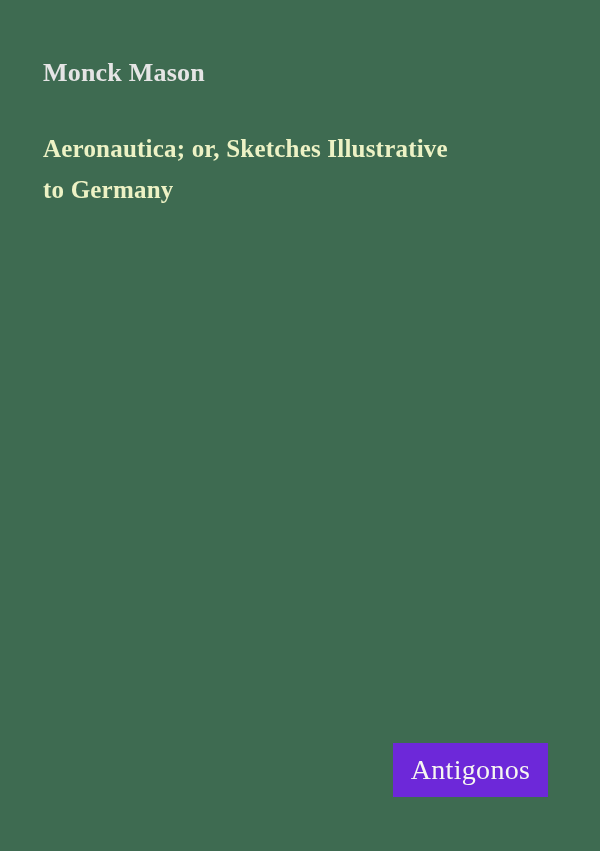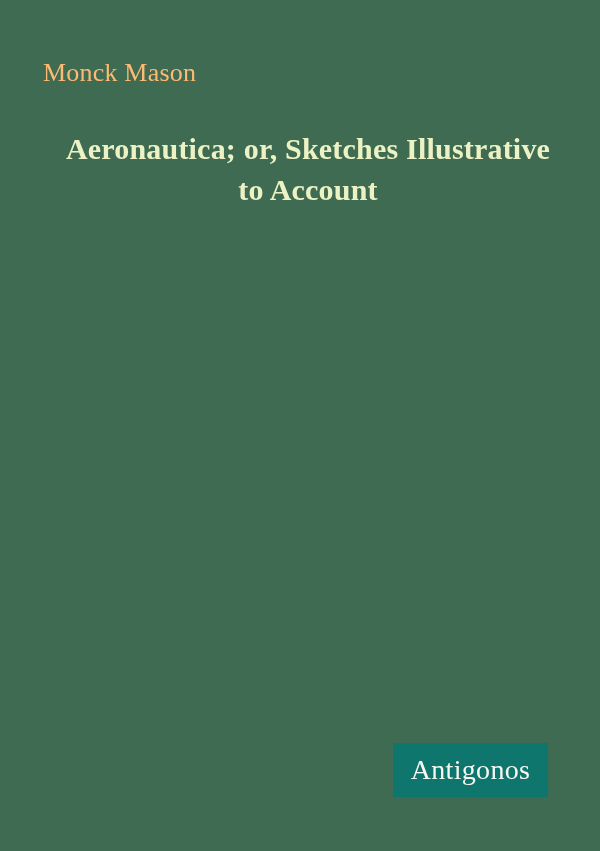--- a/index.html
+++ b/index.html
@@ -17,64 +17,63 @@
     position: relative;
     width: 600px;
     height: 851px;
     background: #3e6b51;
   }
   .author {
     position: absolute;
     left: 43px;
     top: 58px;
     font-size: 26px;
-    font-weight: normal;
-    color: #fdba74;
+    font-weight: bold;
+    color: #e5e5e5;
     line-height: 1.15;
     letter-spacing: 0.2px;
   }
   .title {
     position: absolute;
     left: 43px;
     top: 128px;
     width: 530px;
-    font-size: 30px;
+    font-size: 25px;
     font-weight: bold;
     color: #edf2c5;
     line-height: 41px;
     letter-spacing: 0.2px;
-    text-align: center;
   }
   .publisher-box {
     position: absolute;
     left: 393px;
     top: 743px;
     width: 155px;
     height: 54px;
-    background: #0f766e;
+    background: #6d28d9;
     display: flex;
     align-items: center;
     justify-content: center;
   }
   .publisher-name {
     font-size: 28px;
     font-weight: normal;
     color: #f6f7f1;
     letter-spacing: 0.3px;
   }
 </style>
 </head>
 <body>
 
 <div class="cover">
 
   <div class="author">Monck Mason</div>
 
   <div class="title">
     <div>Aeronautica; or, Sketches Illustrative</div>
-    <div>to Account</div>
+    <div>to Germany</div>
   </div>
 
   <div class="publisher-box">
     <span class="publisher-name">Antigonos</span>
   </div>
 
 </div>
 
 </body></html>

